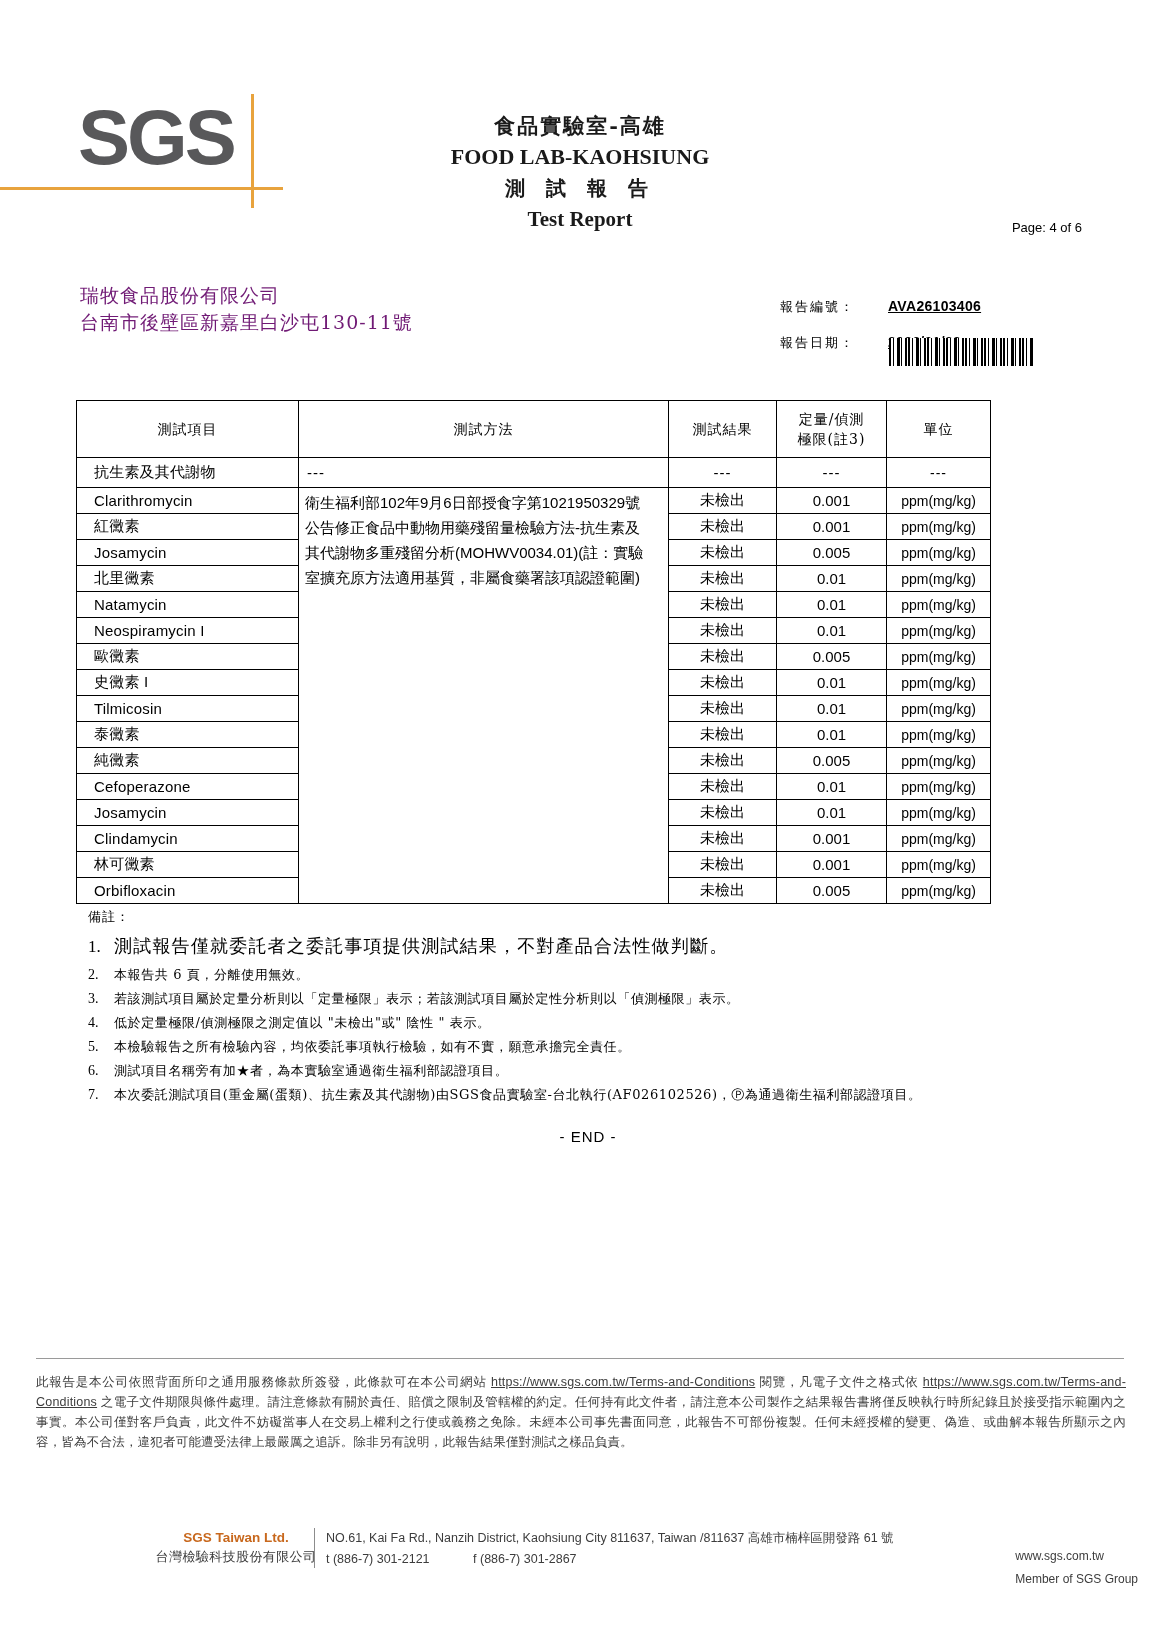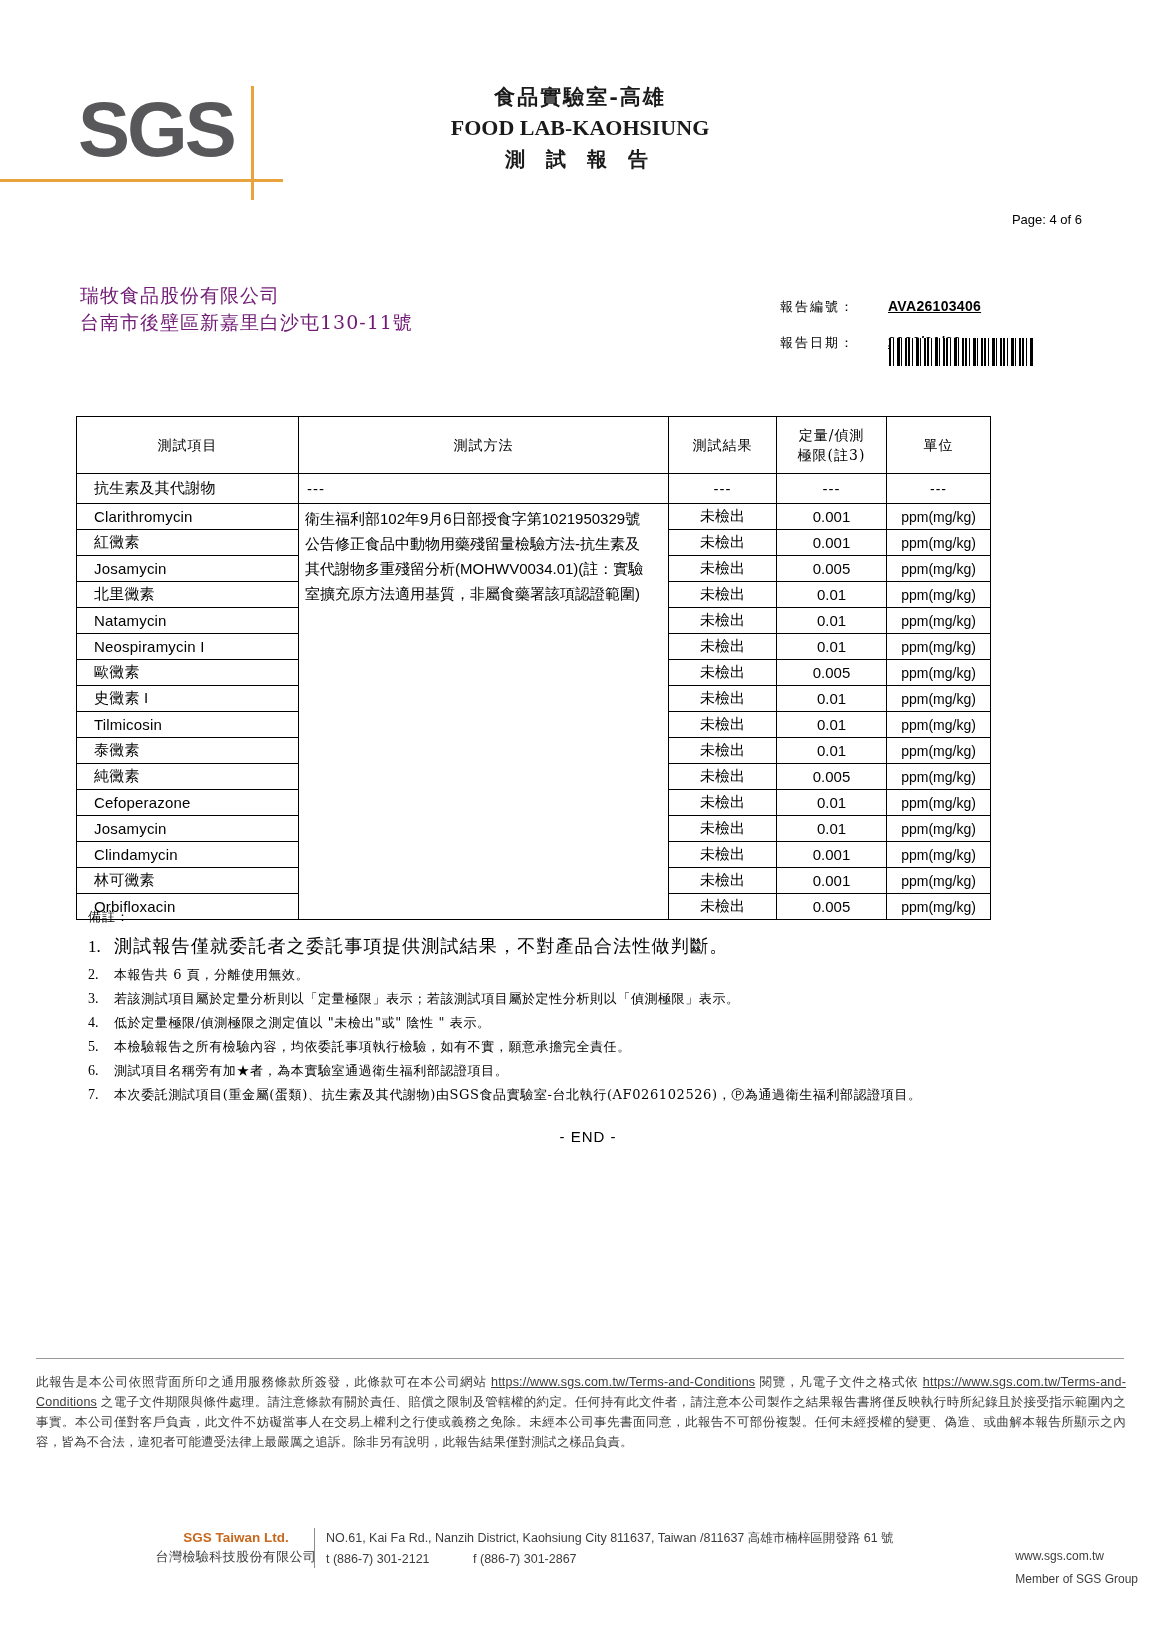--- a/index.html
+++ b/index.html
@@ -19,21 +19,21 @@
   .page {
     position: relative;
     width: 1160px;
     height: 1640px;
     box-sizing: border-box;
   }
 
   
   .header {
     position: absolute;
-    top: 4px;
+    top: 12px;
     left: 0;
     width: 1160px;
     height: 240px;
   }
   .logo-wrap {
     position: absolute;
     left: 78px;
     top: 86px;
     width: 210px;
     height: 95px;
@@ -73,20 +73,21 @@
     width: 400px;
     text-align: center;
   }
   .title-cn1 {
     font-family: "DejaVu Serif", "Liberation Serif", serif;
     font-size: 21px;
     font-weight: bold;
     letter-spacing: 2px;
     line-height: 30px;
     color: #1a1a1a;
+    margin-top: 21px;
   }
   .title-en1 {
     font-family: "Liberation Serif", "DejaVu Serif", serif;
     font-size: 22px;
     font-weight: bold;
     letter-spacing: 0px;
     line-height: 31px;
     color: #1a1a1a;
   }
   .title-cn2 {
@@ -167,21 +168,21 @@
       #000 8px, #000 11px, #fff 11px, #fff 12px,
       #000 12px, #000 13px, #fff 13px, #fff 16px,
       #000 16px, #000 18px, #fff 18px, #fff 19px
     );
   }
 
   
   .tbl {
     position: absolute;
     left: 76px;
-    top: 416px;
+    top: 400px;
     width: 914px;
     border-collapse: collapse;
     table-layout: fixed;
     padding-left: 32px;
   }
   .tbl td, .tbl th {
     border: 1px solid #000;
     padding: 0;
     font-weight: normal;
     vertical-align: middle;
@@ -381,20 +382,21 @@
     <div class="logo-wrap">
       <div class="logo-text">SGS</div>
       <div class="logo-vline"></div>
       <div class="logo-hline"></div>
     </div>
 
     <div class="title-block">
       <div class="title-cn1">食品實驗室-高雄</div>
       <div class="title-en1">FOOD LAB-KAOHSIUNG</div>
       <div class="title-cn2">測 試 報 告</div>
+      <div class="title-en2">Test Report</div>
     </div>
 
     <div class="page-no">Page: 4 of 6</div>
   </div>
 
   <div class="client-block">
     <div>瑞牧食品股份有限公司</div>
     <div>台南市後壁區新嘉里白沙屯130-11號</div>
   </div>
 

